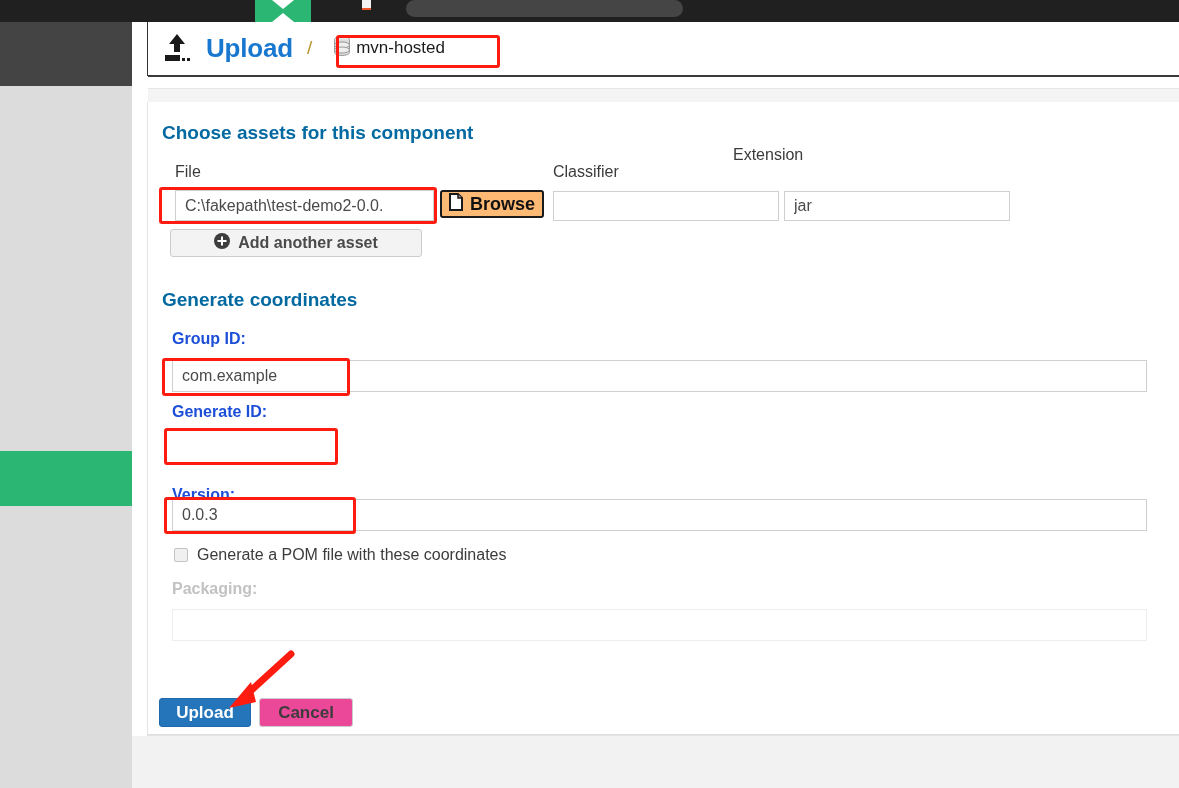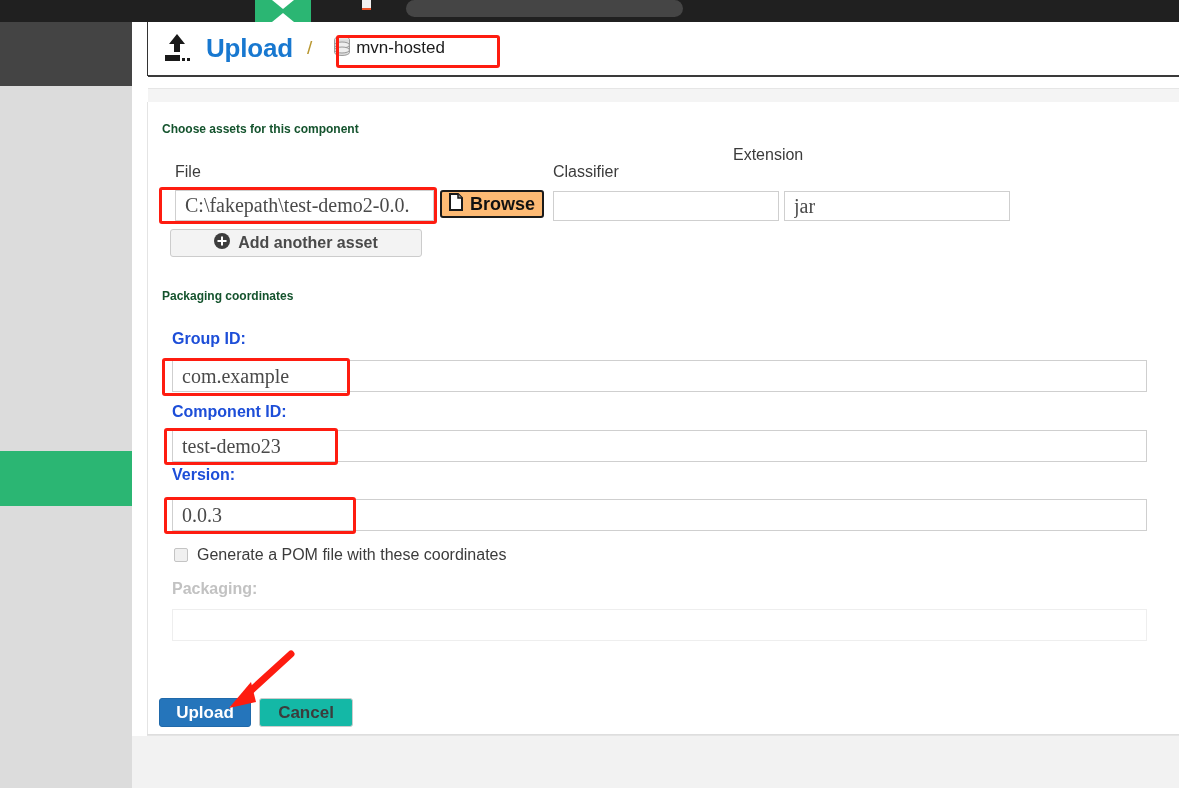--- a/index.html
+++ b/index.html
@@ -106,30 +106,30 @@
   .card-bottom-rule {
     position: absolute; left: 147px; top: 734px; width: 1032px; height: 1px;
     background: #dedede;
   }
   .page-bottom {
     position: absolute; left: 132px; top: 736px; width: 1047px; height: 52px;
     background: #f2f2f2;
   }
 
   .section-title {
-    position: absolute; font-size: 12px; font-weight: bold; color: #14532d;
+    position: absolute; font-size: 19px; font-weight: bold; color: #0369a1;
   }
   .field-label { position: absolute; font-size: 16px; color: #3b3b3b; }
   .field-label.strong { font-weight: bold; color: #1d4ed8; font-size: 16px; }
   .field-label.disabled { color: #c2c2c2; font-weight: bold; }
 
   .txt {
     position: absolute; box-sizing: border-box;
     border: 1px solid #cfcfcf; background: #ffffff;
-    font-family: Liberation Serif, serif; font-size: 20px; color: #4a4a4a;
+    font-family: Liberation Sans, sans-serif; font-size: 16px; color: #4a4a4a;
     padding: 0 9px; outline: none;
   }
   .txt.disabled { border-color: #eeeeee; background: #ffffff; }
 
   .btn {
     position: absolute; box-sizing: border-box;
     font-family: "Liberation Sans", sans-serif; cursor: pointer;
   }
   .btn-browse {
     border: 2px solid #1a1a1a; background: #fdba74; border-radius: 3px;
@@ -140,21 +140,21 @@
     border: 1px solid #cccccc; background: #f3f3f3; border-radius: 3px;
     font-size: 16px; font-weight: bold; color: #4a4a4a;
     display: flex; align-items: center; justify-content: center; gap: 8px;
   }
   .btn-upload {
     background: #2575bb; border: 1px solid #2069aa; border-radius: 3px;
     color: #ffffff; font-size: 17px; font-weight: bold;
     display: flex; align-items: center; justify-content: center;
   }
   .btn-cancel {
-    background: #14b8a6; border: 1px solid #cccccc; border-radius: 3px;
+    background: #ec4899; border: 1px solid #cccccc; border-radius: 3px;
     color: #3c3c3c; font-size: 17px; font-weight: bold;
     display: flex; align-items: center; justify-content: center;
   }
 
   .chk-row { position: absolute; display: flex; align-items: center; gap: 9px; }
   .chk-box {
     width: 14px; height: 14px; box-sizing: border-box;
     border: 1px solid #c4c4c4; background: #f0f0f0; border-radius: 2px;
   }
   .chk-label { font-size: 16px; color: #3b3b3b; }
@@ -244,29 +244,28 @@
     <span>
       <svg width="16" height="16" viewBox="0 0 16 16">
         <circle cx="8" cy="8" r="8" fill="#3d3d3d"></circle>
         <rect x="7" y="3.5" width="2" height="9" fill="#ffffff"></rect>
         <rect x="3.5" y="7" width="9" height="2" fill="#ffffff"></rect>
       </svg>
     </span>
     <span>Add another asset</span>
   </div>
 
-  <div class="section-title" style="left:162px; top:289px;">Packaging coordinates</div>
+  <div class="section-title" style="left:162px; top:289px;">Generate coordinates</div>
 
   <div class="field-label strong" style="left:172px; top:330px;">Group ID:</div>
   <input class="txt" style="left: 172px; top: 360px; width: 975px; height: 32px;" value="com.example">
 
-  <div class="field-label strong" style="left:172px; top:403px;">Component ID:</div>
-  <input class="txt" style="left: 172px; top: 430px; width: 975px; height: 32px;" value="test-demo23">
-
-  <div class="field-label strong" style="left:172px; top:466px;">Version:</div>
+  <div class="field-label strong" style="left:172px; top:403px;">Generate ID:</div>
+
+  <div class="field-label strong" style="left:172px; top:486px;">Version:</div>
   <input class="txt" style="left: 172px; top: 499px; width: 975px; height: 32px;" value="0.0.3">
 
   <div class="chk-row" style="left:174px; top:546px;">
     <span class="chk-box"></span>
     <span class="chk-label">Generate a POM file with these coordinates</span>
   </div>
 
   <div class="field-label disabled" style="left:172px; top:580px;">Packaging:</div>
   <input class="txt disabled" style="left: 172px; top: 609px; width: 975px; height: 32px;" disabled="" value="">
 

